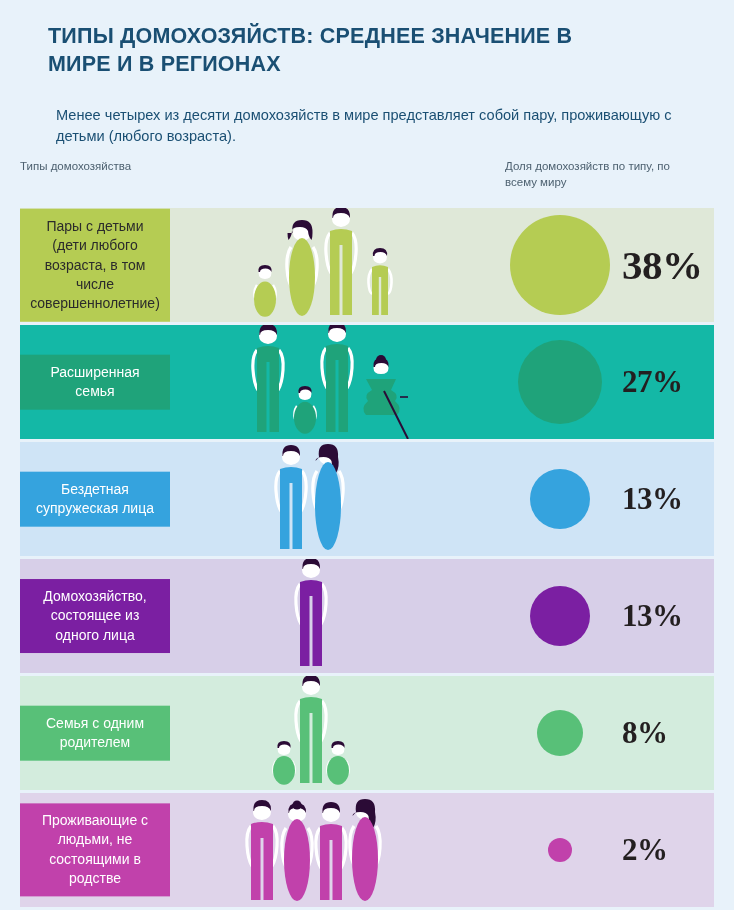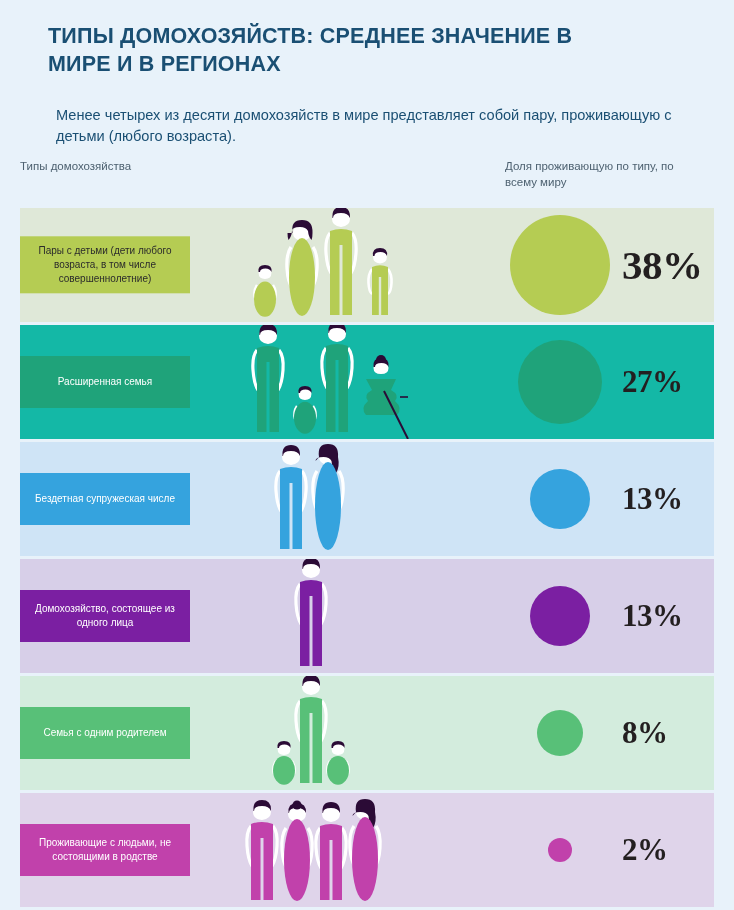--- a/index.html
+++ b/index.html
@@ -76,27 +76,27 @@
     margin-bottom: 3px;
     display: flex;
     align-items: center;
   }
 
   .row-label {
     position: absolute;
     left: 0;
     top: 50%;
     transform: translateY(-50%);
-    width: 170px;
+    width: 150px;
     min-height: 52px;
     display: flex;
     align-items: center;
     justify-content: center;
     text-align: center;
-    font-size: 10px;
+    font-size: 14px;
     line-height: 1.38;
     padding: 8px 10px;
     box-sizing: border-box;
   }
 
   .figures {
     position: absolute;
     left: 215px;
     top: 0;
     width: 260px;
@@ -137,21 +137,21 @@
 
 <div class="infographic">
 
   <div class="header">
     <h1 class="title">ТИПЫ ДОМОХОЗЯЙСТВ: СРЕДНЕЕ ЗНАЧЕНИЕ В МИРЕ И В РЕГИОНАХ</h1>
     <p class="subtitle">Менее четырех из десяти домохозяйств в мире представляет собой пару, проживающую с детьми (любого возраста).</p>
   </div>
 
   <div class="col-headers">
     <div class="col-head col-head-left">Типы домохозяйства</div>
-    <div class="col-head col-head-right">Доля проживающую по типу, по всему миру</div>
+    <div class="col-head col-head-right">Доля домохозяйств по типу, по всему миру</div>
   </div>
 
   <div class="rows" id="rows-container">
       <div class="row" style="background: rgb(223, 232, 216);">
         <div class="row-label" style="background: rgb(181, 204, 83); color: rgb(43, 43, 43);">Пары с детьми (дети любого возраста, в том числе совершеннолетние)</div>
         <div class="figures">
           <svg width="260" height="114" viewBox="0 0 260 114">
     <g>
       <path d="M 22 77 q -4 6 -2 13" fill="none" stroke="#ffffff" stroke-width="2.4"></path>
       <path d="M 38 77 q 4 6 2 13" fill="none" stroke="#ffffff" stroke-width="2.4"></path>
@@ -225,21 +225,21 @@
           </svg>
         </div>
         <div class="pct-wrap">
           <div class="bubble-slot">
             <div class="bubble" style="width: 84px; height: 84px; background: rgb(31, 163, 122);"></div>
           </div>
           <div class="pct-value">27%</div>
         </div>
       </div>
       <div class="row" style="background: rgb(207, 228, 246);">
-        <div class="row-label" style="background: rgb(53, 163, 222); color: rgb(255, 255, 255);">Бездетная супружеская числе</div>
+        <div class="row-label" style="background: rgb(53, 163, 222); color: rgb(255, 255, 255);">Бездетная супружеская лица</div>
         <div class="figures">
           <svg width="260" height="114" viewBox="0 0 260 114">
     <g>
       <path d="M 45 29 q -5 6 -4 20 q 1 14 5 20" fill="none" stroke="#ffffff" stroke-width="3.2"></path>
       <path d="M 67 29 q 5 6 4 20 q -1 14 -5 20" fill="none" stroke="#ffffff" stroke-width="3.2"></path>
       <path d="M 56 15 m -8 0 a 8 8 0 1 1 16 0 q 0 6 -8 7 q -8 -1 -8 -7 z" fill="#ffffff" stroke="#ffffff" stroke-width="2"></path>
       <path d="M 47.5 14 q -1 -11 8.5 -11 q 9.5 0 9 11 q -2 -5 -9 -5 q -8 0 -8 5 z" fill="#2b0b36"></path>
       <path d="M 45 27 q 11 -4 22 0 l 0 80 l -9.5 0 l 0 -66 l -3 0 l 0 66 l -9.5 0 z" fill="#35a3de"></path>
     </g>
     <g>

